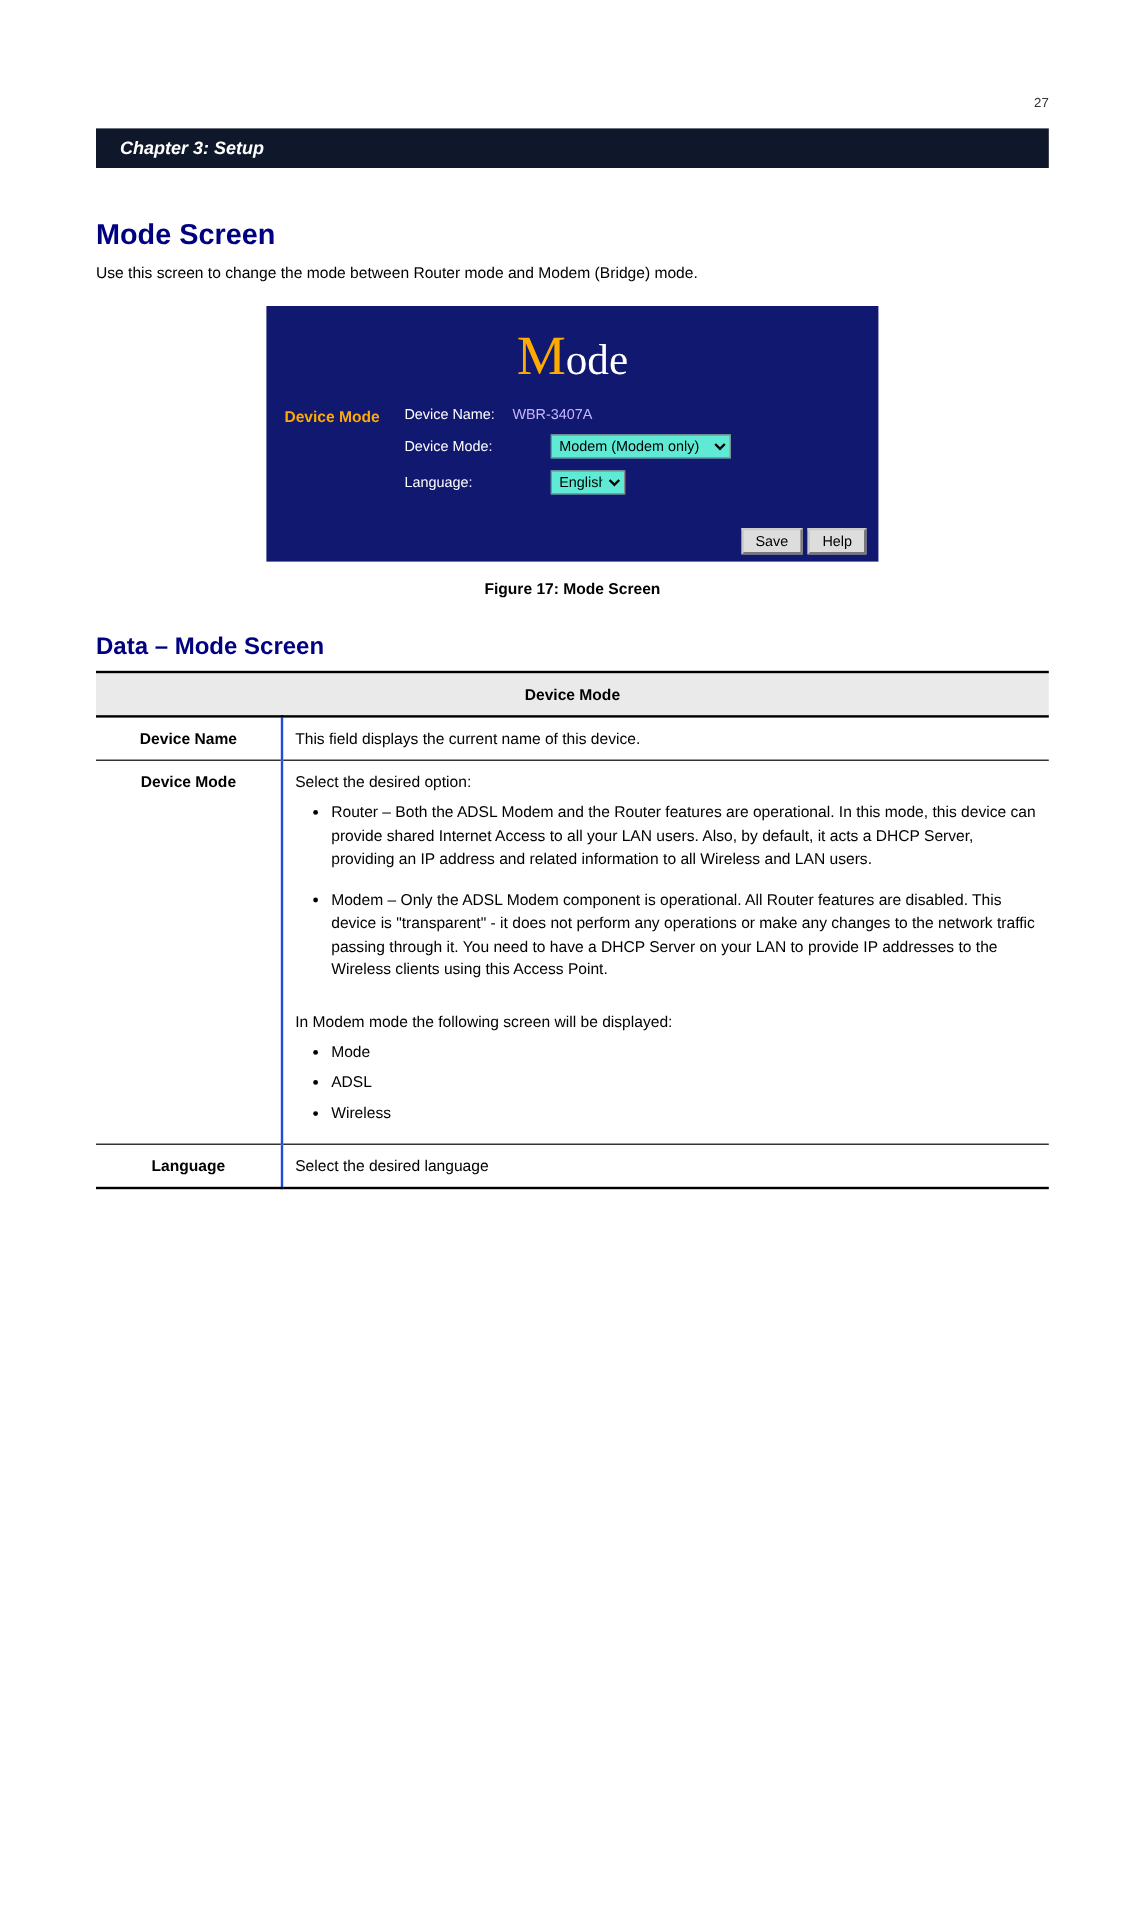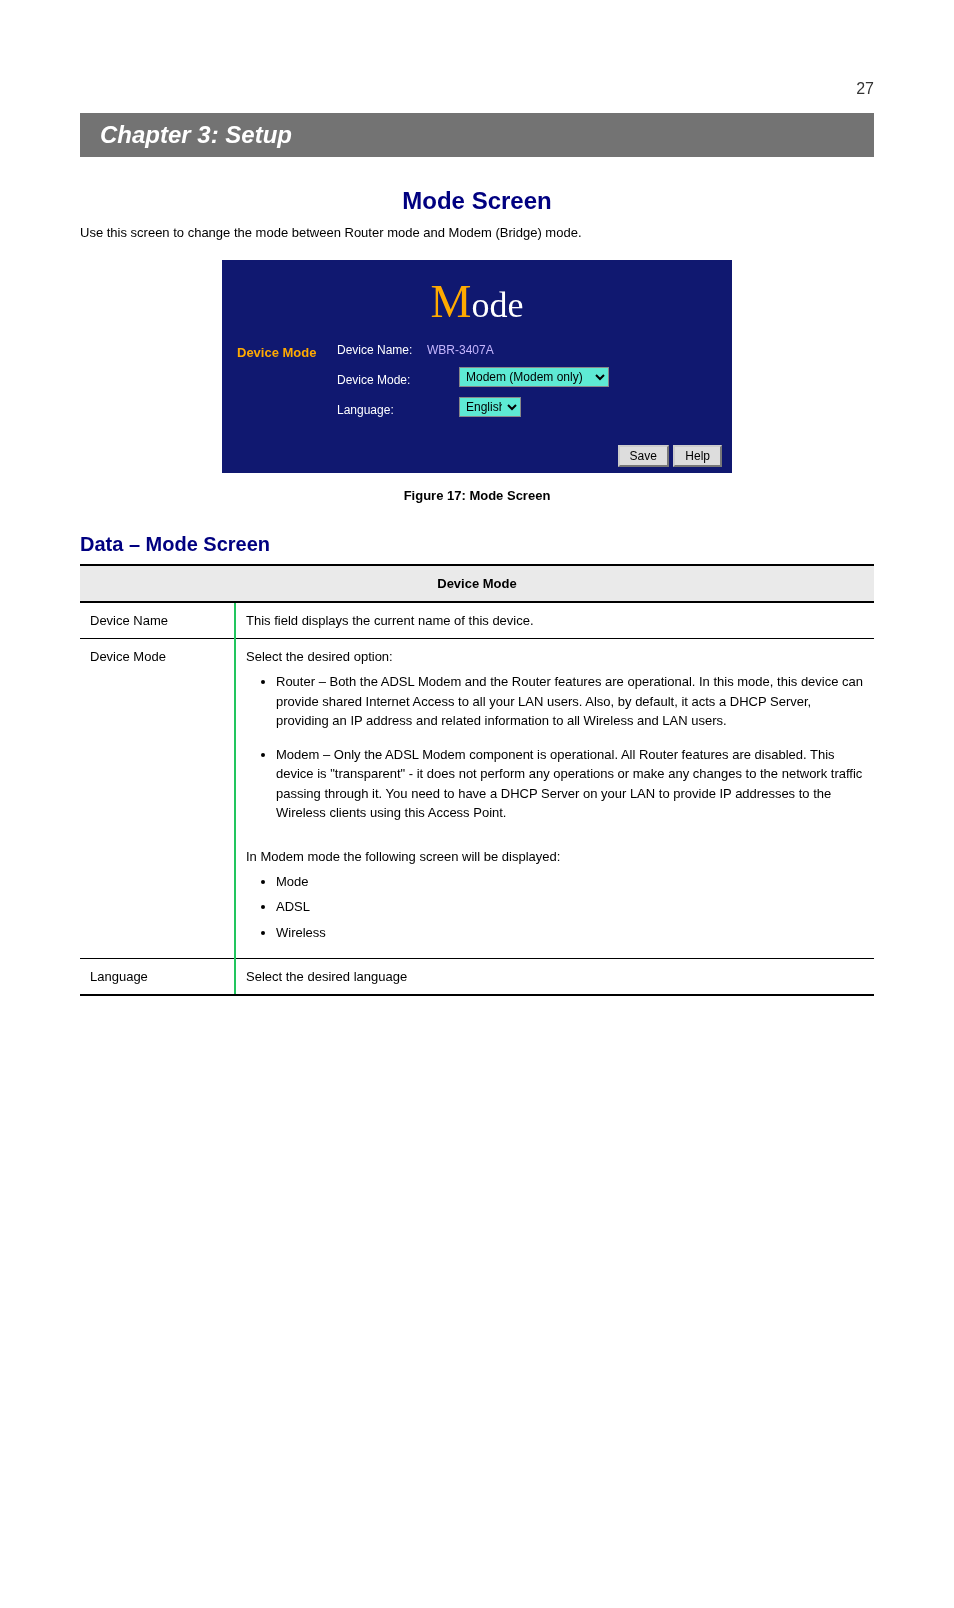--- a/index.html
+++ b/index.html
@@ -9,39 +9,38 @@
     }
     body {
       font-family: Arial, sans-serif;
       background: #fff;
       width: 954px;
       margin: 0 auto;
       padding: 80px 80px;
     }
     .page-number {
       text-align: right;
-      font-size: 16px;
+      font-size: 11px;
       color: #333;
       margin-bottom: 15px;
     }
     .blue-header {
-      background: #737373;
+      background: #0f172a;
       color: #fff;
-      font-size: 24px;
+      font-size: 15px;
       font-weight: bold;
       padding: 8px 20px;
       font-style: italic;
     }
     .section-heading {
       font-size: 24px;
       font-weight: bold;
       color: #000080;
-      margin-top: 30px;
+      margin-top: 42px;
       margin-bottom: 10px;
-      text-align: center;
     }
     .intro-text {
       font-size: 13px;
       margin-bottom: 20px;
     }
     .mode-panel {
       width: 510px;
       margin: 0 auto;
       background: #101870;
       padding: 10px 0 0 0;
@@ -66,21 +65,21 @@
       font-weight: bold;
       font-size: 13px;
       width: 100px;
       padding-top: 2px;
     }
     .mode-form {
       flex: 1;
     }
     .form-row {
       display: flex;
-      align-items: flex-end;
+      align-items: center;
       margin-bottom: 10px;
       color: #fff;
       font-size: 12px;
     }
     .form-label {
       width: 90px;
     }
     .form-value {
       color: #c4b5fd;
     }
@@ -135,22 +134,23 @@
       text-align: center;
       font-weight: bold;
     }
     .data-table td {
       border-bottom: 1px solid #000;
       padding: 10px;
       vertical-align: top;
     }
     .data-table td:first-child {
       width: 155px;
-      font-weight: normal;
-      border-right: 2px solid #22c55e;
+      font-weight: bold;
+      border-right: 2px solid #1d4ed8;
+      text-align: center;
     }
     .data-table tr:last-child td {
       border-bottom: 2px solid #000;
     }
     .bullet-list {
       list-style: disc;
       padding-left: 30px;
       margin-top: 8px;
     }
     .bullet-list li {

